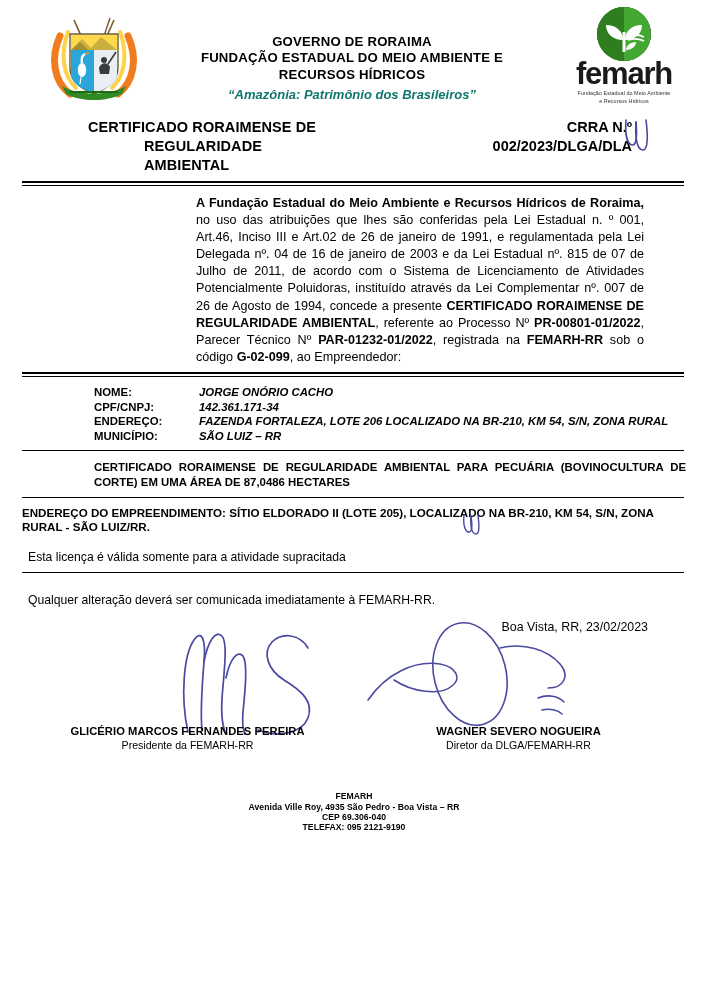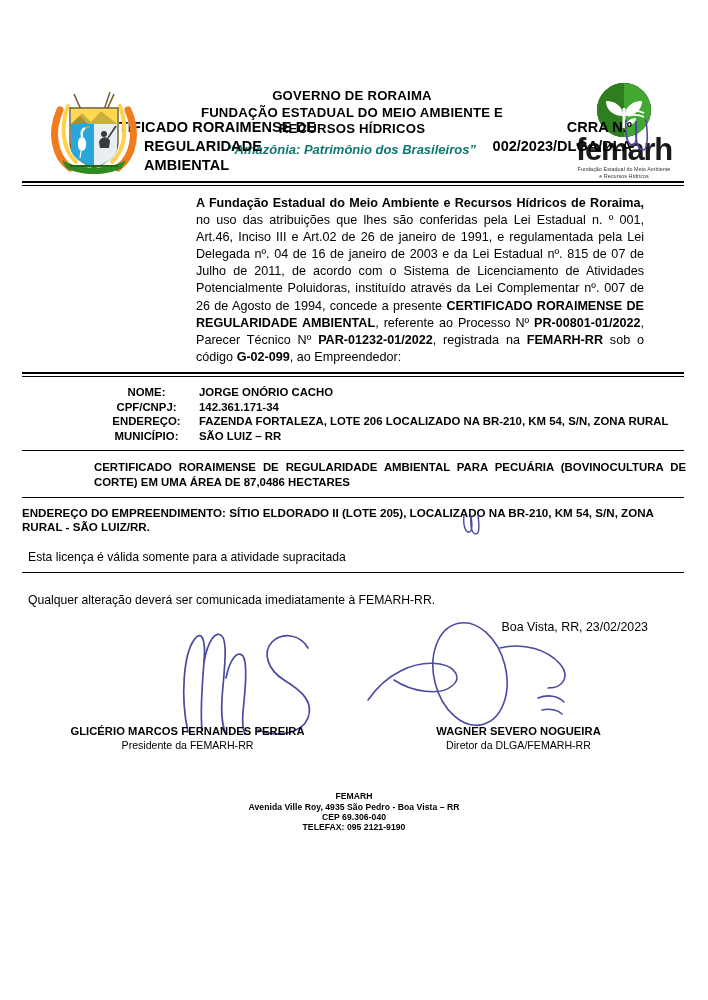--- a/index.html
+++ b/index.html
@@ -18,21 +18,21 @@
   .page {
     position: relative;
     width: 708px;
     height: 1000px;
     box-sizing: border-box;
   }
 
   
   .header {
     display: flex;
-    align-items: flex-start;
+    align-items: flex-end;
     padding: 84px 22px 0 46px;
     height: 104px;
     box-sizing: border-box;
   }
   .crest {
     width: 96px;
     flex: 0 0 96px;
     height: 92px;
     position: relative;
     margin-top: 2px;
@@ -140,22 +140,22 @@
   .body-para b { font-weight: bold; }
 
   
   .fields {
     margin: 8px 24px 0 94px;
     font-size: 11.4px;
     font-weight: bold;
     line-height: 14.6px;
   }
   .field-row { display: flex; }
-  .field-label { flex: 0 0 105px; text-align: center; }
-  .field-value { flex: 1 1 auto; }
+  .field-label { flex: 0 0 105px; }
+  .field-value { flex: 1 1 auto; font-style: italic; }
 
   .activity {
     margin: 9px 22px 0 94px;
     display: flex;
     font-size: 11.4px;
     font-weight: bold;
     line-height: 14.6px;
   }
   .activity-label { flex: 0 0 105px; }
   .activity-value {

